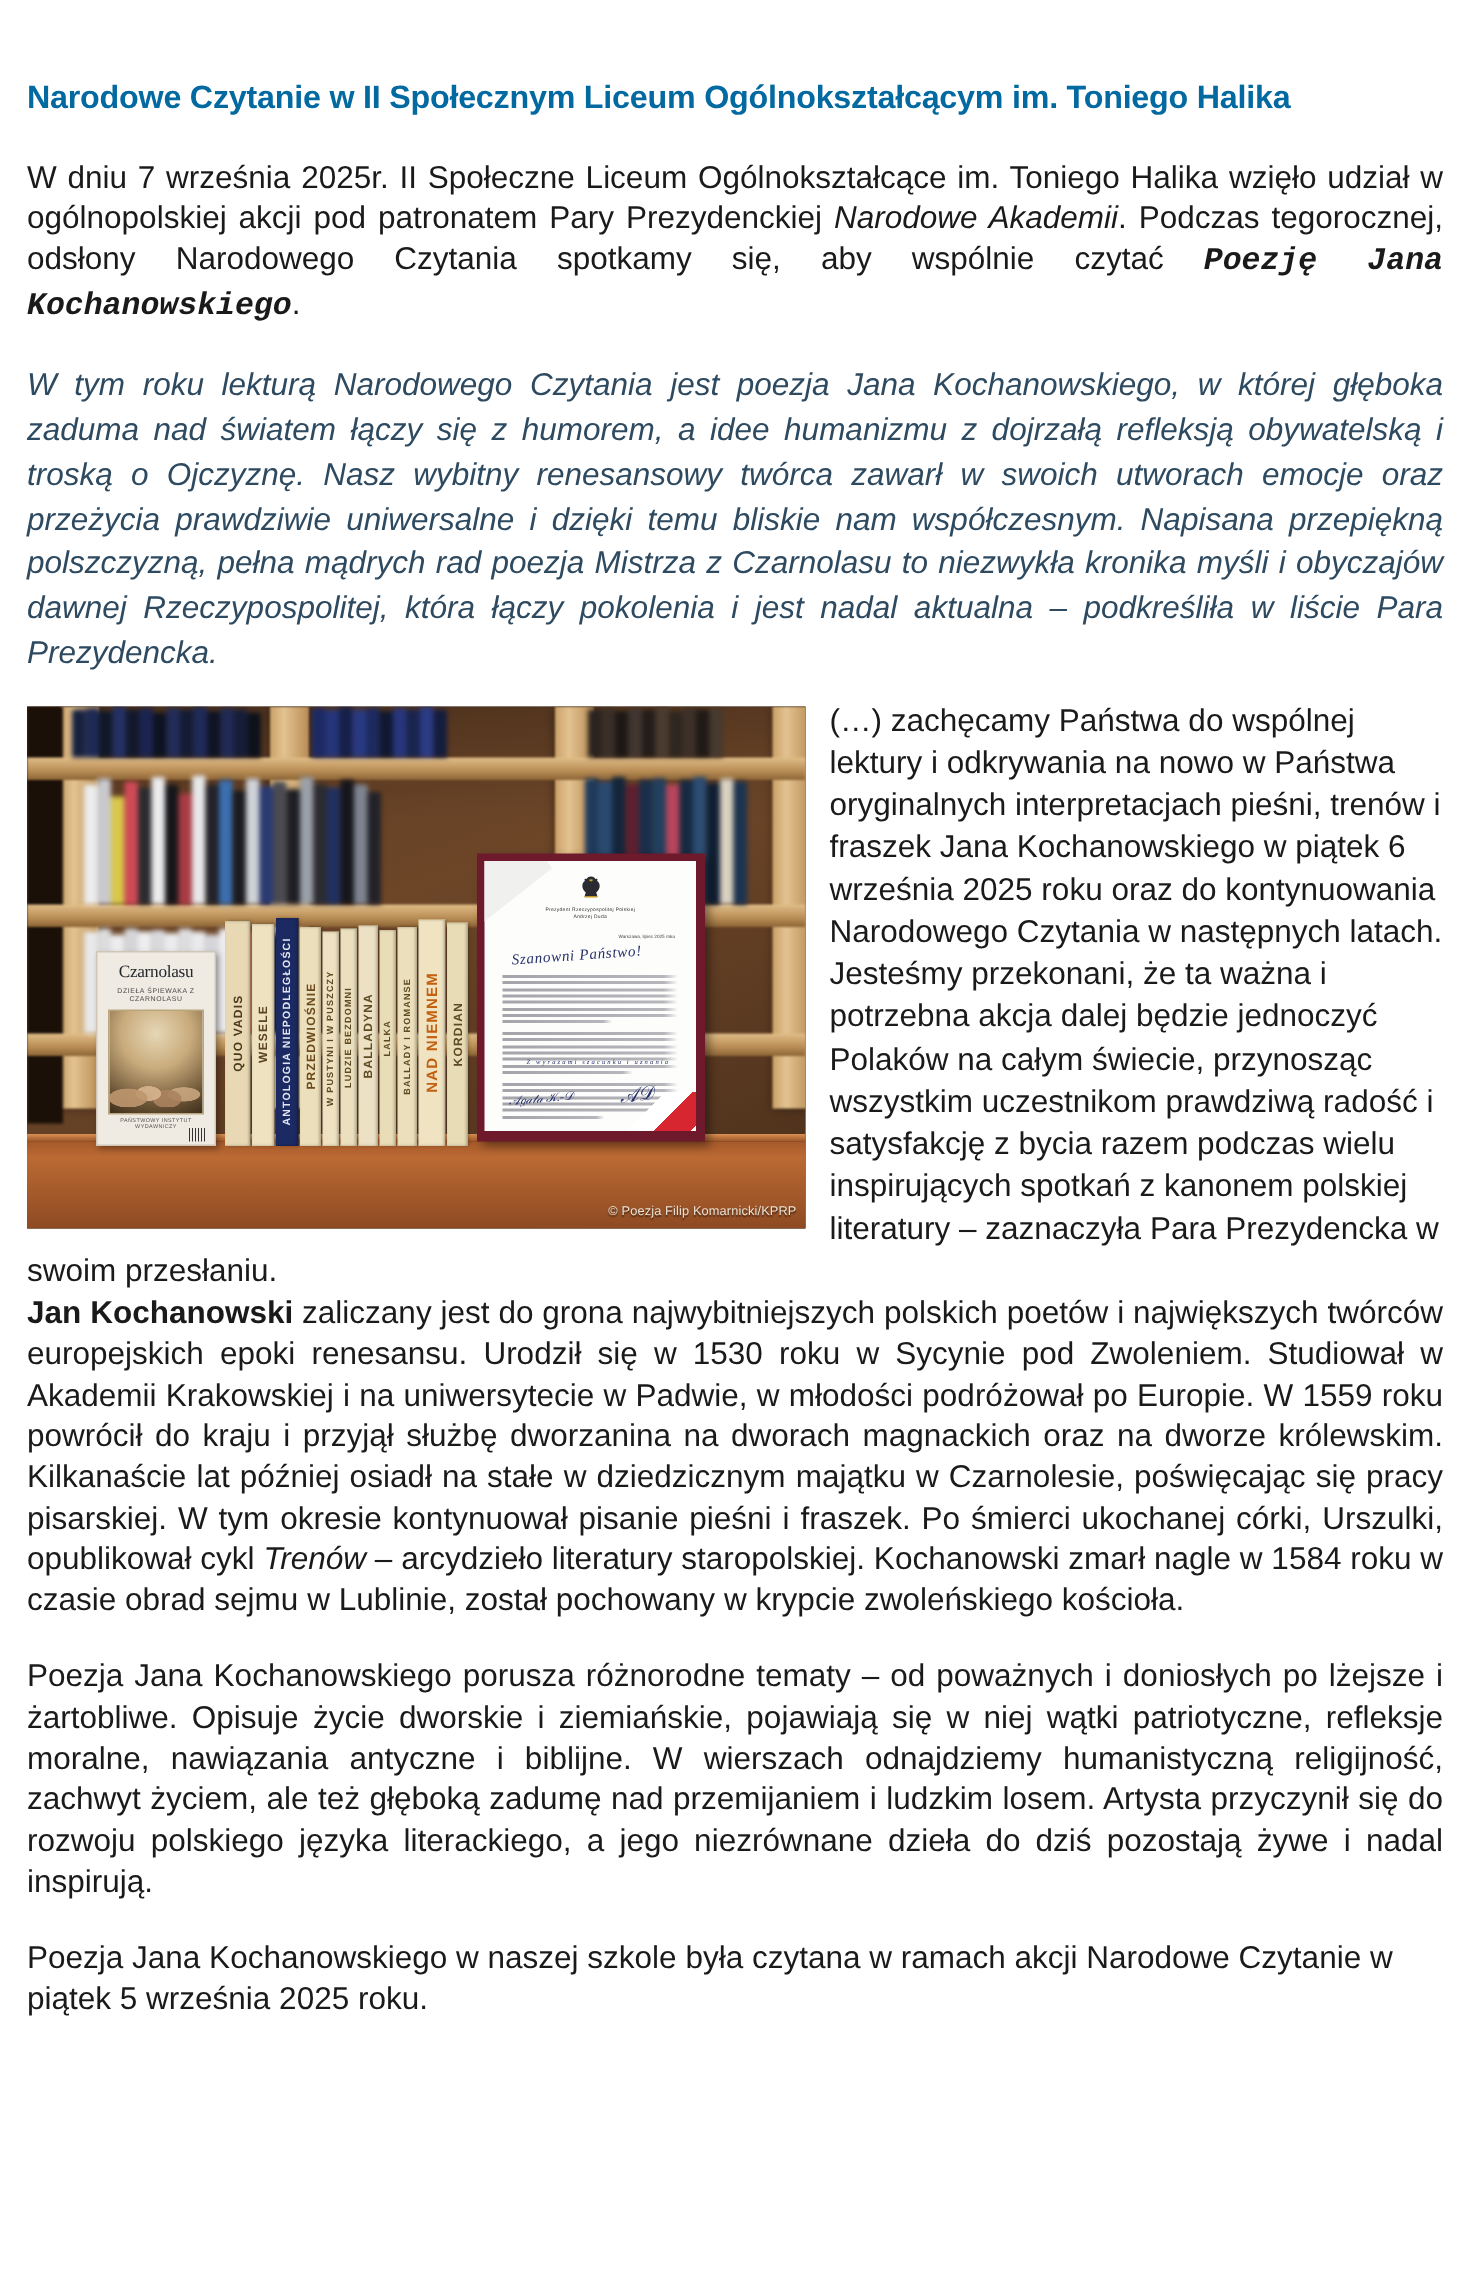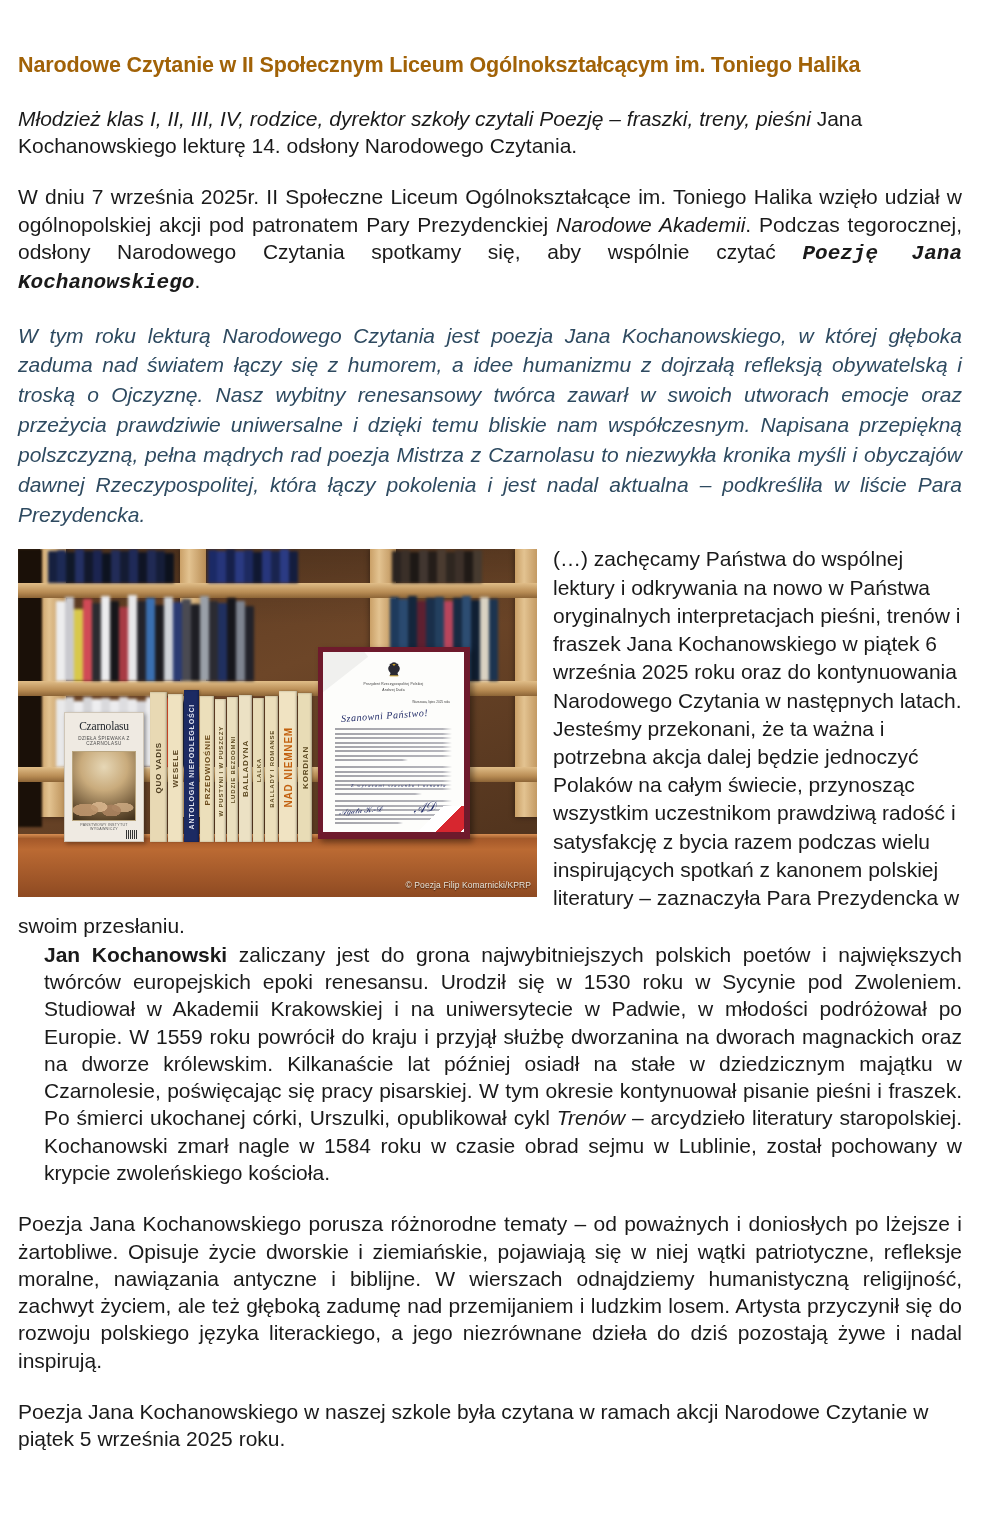--- a/index.html
+++ b/index.html
@@ -20,21 +20,21 @@
     height: 1523px;
     box-sizing: border-box;
     padding: 52px 22px 0 18px;
   }
   h1.doc-title {
     font-size: 21.5px;
     font-weight: bold;
     line-height: 1.25;
     margin: 0 0 26px 0;
     letter-spacing: -0.15px;
-    color: #a16207;
+    color: #0369a1;
   }
   p.para {
     font-size: 21px;
     line-height: 1.30;
     margin: 0 0 24px 0;
     color: #1a1a1a;
   }
   p.just {
     text-align: justify;
     text-justify: inter-word;
@@ -279,23 +279,20 @@
   }
   p.tight { margin: 0 0 0 0; }
 </style>
 </head>
 <body>
 
 <div class="page">
 
   <h1 class="doc-title">Narodowe Czytanie w II Społecznym Liceum Ogólnokształcącym im. Toniego Halika</h1>
 
-  <p class="para">
-    <span class="it">Młodzież klas I, II, III, IV, rodzice, dyrektor szkoły czytali  Poezję – fraszki, treny, pieśni</span><span> Jana Kochanowskiego lekturę 14. odsłony Narodowego Czytania.</span>
-  </p>
 
 
   <p class="para just">
     <span>W dniu 7 września 2025r. II Społeczne Liceum Ogólnokształcące im. Toniego Halika wzięło udział w ogólnopolskiej akcji pod patronatem Pary Prezydenckiej </span><span class="it">Narodowe Akademii</span><span>. Podczas tegorocznej, odsłony Narodowego Czytania spotkamy się, aby wspólnie czytać </span><span class="bi">Poezję Jana Kochanowskiego</span><span>.</span>
   </p>
 
   <p class="quote-blue">W tym roku lekturą Narodowego Czytania jest poezja Jana Kochanowskiego, w której głęboka zaduma nad światem łączy się z humorem, a idee humanizmu z dojrzałą refleksją obywatelską i troską o Ojczyznę. Nasz wybitny renesansowy twórca zawarł w swoich utworach emocje oraz przeżycia prawdziwie uniwersalne i dzięki temu bliskie nam współczesnym. Napisana przepiękną polszczyzną, pełna mądrych rad poezja Mistrza z Czarnolasu to niezwykła kronika myśli i obyczajów dawnej Rzeczypospolitej, która łączy pokolenia i jest nadal aktualna – podkreśliła w liście Para Prezydencka.</p>
 
   <div class="photo-wrap">
     <div class="photo">
@@ -520,21 +517,21 @@
           <div class="flag-stripe"></div>
         </div>
       </div>
 
       <div class="credit">© Poezja Filip Komarnicki/KPRP</div>
     </div>
   </div>
 
   <p class="wrap-text">(…) zachęcamy Państwa do wspólnej lektury i odkrywania na nowo w Państwa oryginalnych interpretacjach pieśni, trenów i fraszek Jana Kochanowskiego w piątek 6 września 2025 roku oraz do kontynuowania Narodowego Czytania w następnych latach. Jesteśmy przekonani, że ta ważna i potrzebna akcja dalej będzie jednoczyć Polaków na całym świecie, przynosząc wszystkim uczestnikom prawdziwą radość i satysfakcję z bycia razem podczas wielu inspirujących spotkań z kanonem polskiej literatury – zaznaczyła Para Prezydencka w swoim przesłaniu.</p>
 
-  <p class="para just after-photo" style="margin-top:0;margin-left:26px;">
+  <p class="para just after-photo" style="margin-top:0;">
     <span class="bold">Jan Kochanowski</span><span> zaliczany jest do grona najwybitniejszych polskich poetów i największych twórców europejskich epoki renesansu. Urodził się w 1530 roku w Sycynie pod Zwoleniem. Studiował w Akademii Krakowskiej i na uniwersytecie w Padwie, w młodości podróżował po Europie. W 1559 roku powrócił do kraju i przyjął służbę dworzanina na dworach magnackich oraz na dworze królewskim. Kilkanaście lat później osiadł na stałe w dziedzicznym majątku w Czarnolesie, poświęcając się pracy pisarskiej. W tym okresie kontynuował pisanie pieśni i fraszek. Po śmierci ukochanej córki, Urszulki, opublikował cykl </span><span class="it">Trenów</span><span> – arcydzieło literatury staropolskiej. Kochanowski zmarł nagle w 1584 roku w czasie obrad sejmu w Lublinie, został pochowany w krypcie zwoleńskiego kościoła.</span>
   </p>
 
   <p class="para just">Poezja Jana Kochanowskiego porusza różnorodne tematy – od poważnych i doniosłych po lżejsze i żartobliwe. Opisuje życie dworskie i ziemiańskie, pojawiają się w niej wątki patriotyczne, refleksje moralne, nawiązania antyczne i biblijne. W wierszach odnajdziemy humanistyczną religijność, zachwyt życiem, ale też głęboką zadumę nad przemijaniem i ludzkim losem. Artysta przyczynił się do rozwoju polskiego języka literackiego, a jego niezrównane dzieła do dziś pozostają żywe i nadal inspirują.</p>
 
   <p class="para tight">Poezja Jana Kochanowskiego w naszej szkole była czytana w ramach akcji Narodowe Czytanie w piątek 5 września 2025 roku.</p>
 
 </div>
 
 </body></html>

